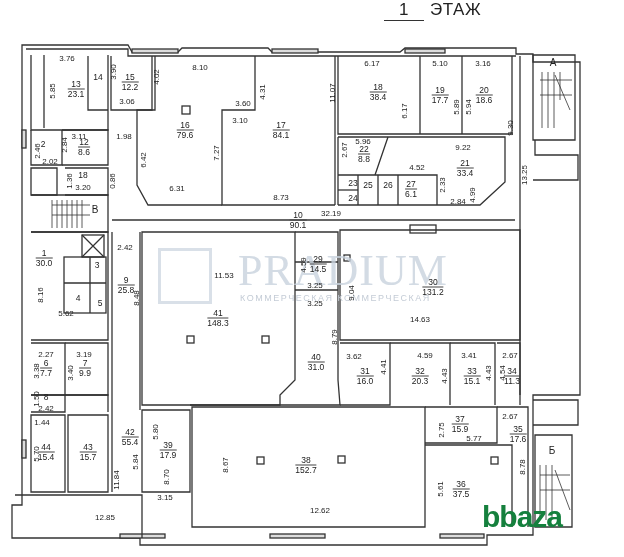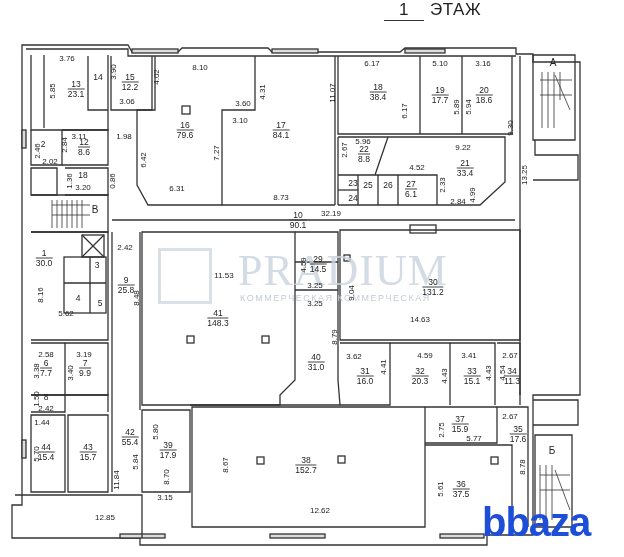--- a/index.html
+++ b/index.html
@@ -8,21 +8,21 @@
   .title { position:absolute; left:384px; top:0px; font-size:17px; color:#222; letter-spacing:0.5px; }
   .title .num { display:inline-block; width:40px; text-align:center; border-bottom:1px solid #333; margin-right:6px; }
   .lbl { position:absolute; font-size:8.5px; color:#222; text-align:center; line-height:9px; white-space:nowrap; transform:translate(-50%,-50%); }
   .lbl .rn { display:block; border-bottom:1px solid #444; padding:0 1px; }
   .lbl .ar { display:block; }
   .dim { position:absolute; font-size:8px; color:#222; white-space:nowrap; transform:translate(-50%,-50%); }
   .dim.v { transform:translate(-50%,-50%) rotate(-90deg); }
   .wm { position:absolute; left:158px; top:248px; width:48px; height:50px; border:3px solid #c9d3de; opacity:0.7; }
   .wm-text { position:absolute; left:238px; top:245px; font-family:"Liberation Serif", serif; font-size:44px; color:#c9d3de; opacity:0.8; letter-spacing:1px; }
   .wm-sub { position:absolute; left:240px; top:293px; font-size:9px; color:#c4ccd6; letter-spacing:1.5px; }
-  .wm2 { position:absolute; left:482px; top:500px; font-size:40px; font-weight:bold; color:#1d4ed8; letter-spacing:-1px; }
+  .wm2 { position:absolute; left:482px; top:500px; font-size:30px; font-weight:bold; color:#15803d; letter-spacing:-1px; }
   .stairlbl { position:absolute; font-size:10px; color:#222; transform:translate(-50%,-50%); }
 </style>
 </head>
 <body>
 
 <svg id="plan" viewBox="0 0 624 557" xmlns="http://www.w3.org/2000/svg">
   <g fill="none" stroke="#333" stroke-width="1.3">
 
     <path d="M22 45 L128 45 L132 52 L178 52 L182 48 L268 48 L272 52 L400 52 L405 48 L516 48 L516 54 L533 54 L533 62 L580 62 L580 395 L533 395 L533 535 L487 535 L487 545 L140 545 L140 538 L12 538 L12 505 L22 505 Z"></path>
     <path d="M26 49 L128 49 L128 56 L178 56 L268 56 L400 56 L516 56"></path>
@@ -332,21 +332,21 @@
 <div class="dim v" style="left:351px;top:293px">9.04</div>
 <div class="dim" style="left:420px;top:319px">14.63</div>
 <div class="dim" style="left:354px;top:356px">3.62</div>
 <div class="dim v" style="left:383px;top:367px">4.41</div>
 <div class="dim" style="left:425px;top:355px">4.59</div>
 <div class="dim v" style="left:444px;top:376px">4.43</div>
 <div class="dim" style="left:469px;top:355px">3.41</div>
 <div class="dim v" style="left:488px;top:373px">4.43</div>
 <div class="dim" style="left:510px;top:355px">2.67</div>
 <div class="dim v" style="left:502px;top:373px">4.54</div>
-<div class="dim" style="left:46px;top:354px">2.58</div>
+<div class="dim" style="left:46px;top:354px">2.27</div>
 <div class="dim v" style="left:36px;top:371px">3.38</div>
 <div class="dim" style="left:84px;top:354px">3.19</div>
 <div class="dim v" style="left:70px;top:373px">3.40</div>
 <div class="dim v" style="left:36px;top:399px">1.50</div>
 <div class="dim" style="left:46px;top:408px">2.42</div>
 <div class="dim" style="left:42px;top:422px">1.44</div>
 <div class="dim v" style="left:36px;top:454px">5.70</div>
 <div class="dim v" style="left:116px;top:480px">11.84</div>
 <div class="dim v" style="left:135px;top:462px">5.84</div>
 <div class="dim v" style="left:155px;top:432px">5.80</div>

